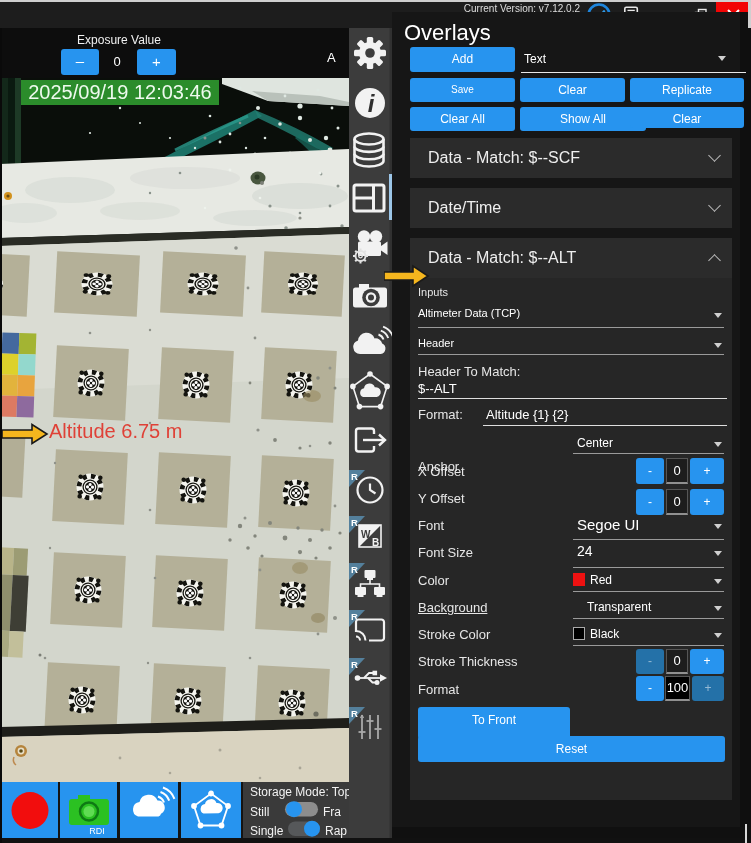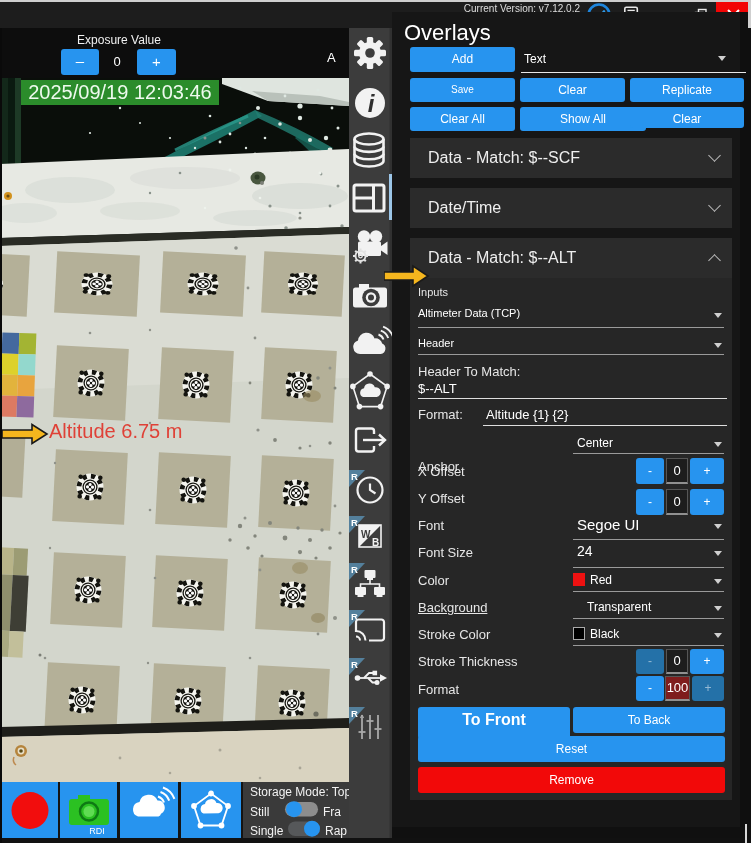--- a/index.html
+++ b/index.html
@@ -540,26 +540,24 @@
     <div class="abs" style="left:181px;top:615px;width:12px;height:13px;background:#000;border:1px solid #aaa;"></div>
     <div class="val" style="left:198px;top:615px;font-size:12px;">Black</div>
     <div class="uline" style="left:181px;top:633px;width:151px;"></div>
     <div class="caret" style="left:322px;top:621px;border-left:4px solid transparent;border-right:4px solid transparent;border-top:5px solid #cfcfcf;width:0;height:0;"></div>
     <div class="lbl" style="left:26px;top:642px;font-size:13px;">Stroke Thickness</div>
     <div class="btn" style="left:244px;top:637px;width:28px;height:25px;font-size:12px;line-height:25px;background:#2471a8;color:rgba(255,255,255,0.5);">-</div>
     <div class="abs" style="left:274px;top:637px;width:22px;height:25px;background:#1d1d1d;border:1px solid #565656;border-bottom:2px solid #909090;color:#fff;font-size:13px;line-height:22px;text-align:center;">0</div>
     <div class="btn" style="left:298px;top:637px;width:34px;height:25px;font-size:12px;line-height:25px;">+</div>
     <div class="lbl" style="left:26px;top:670px;font-size:13px;">Format</div>
     <div class="btn" style="left:244px;top:664px;width:28px;height:25px;font-size:12px;line-height:25px;">-</div>
-    <div class="abs" style="left:273px;top:664px;width:25px;height:25px;background:#7f1d1d;border:1px solid #565656;border-bottom:2px solid #909090;color:#fff;font-size:13px;line-height:22px;text-align:center;">100</div>
+    <div class="abs" style="left:273px;top:664px;width:25px;height:25px;background:#000000;border:1px solid #565656;border-bottom:2px solid #909090;color:#fff;font-size:13px;line-height:22px;text-align:center;">100</div>
     <div class="btn" style="left:300px;top:664px;width:32px;height:25px;font-size:12px;line-height:25px;background:#2471a8;color:rgba(255,255,255,0.5);">+</div>
-    <div class="btn" style="left:26px;top:695px;width:152px;height:32px;font-size:16px;line-height:26px;font-weight:bold;">To Front</div>
-    <div class="btn" style="left:181px;top:695px;width:152px;height:26px;font-size:12px;line-height:26px;">To Back</div>
+    <div class="btn" style="left:26px;top:695px;width:152px;height:32px;font-size:12px;line-height:26px;">To Front</div>
     <div class="btn" style="left:26px;top:724px;width:307px;height:26px;font-size:12px;line-height:26px;">Reset</div>
-    <div class="btn" style="left:26px;top:755px;width:307px;height:26px;font-size:12px;line-height:26px;background:#f20909;">Remove</div>
   </div>
 
   <svg class="abs" style="left:384px;top:264px;" width="46" height="24" viewBox="0 0 46 24">
     <path d="M0 8 L29 8 L29 2 L44 12 L29 22 L29 16 L0 16 Z" fill="#f5b61e" stroke="#1a1a1a" stroke-width="1.6"></path>
   </svg>
   <div class="abs" style="left:0;top:838px;width:751px;height:5px;background:#111;"></div>
   <div class="abs" style="left:0;top:28px;width:2px;height:815px;background:#0a0a0a;"></div>
   <div class="abs" style="left:745px;top:824px;width:2px;height:19px;background:#d8d8d8;"></div>
   <div class="abs" style="left:748px;top:0;width:3px;height:28px;background:#cfcfcf;"></div>
   <div class="abs" style="left:0;top:0;width:751px;height:2px;background:#cfcfcf;"></div>

